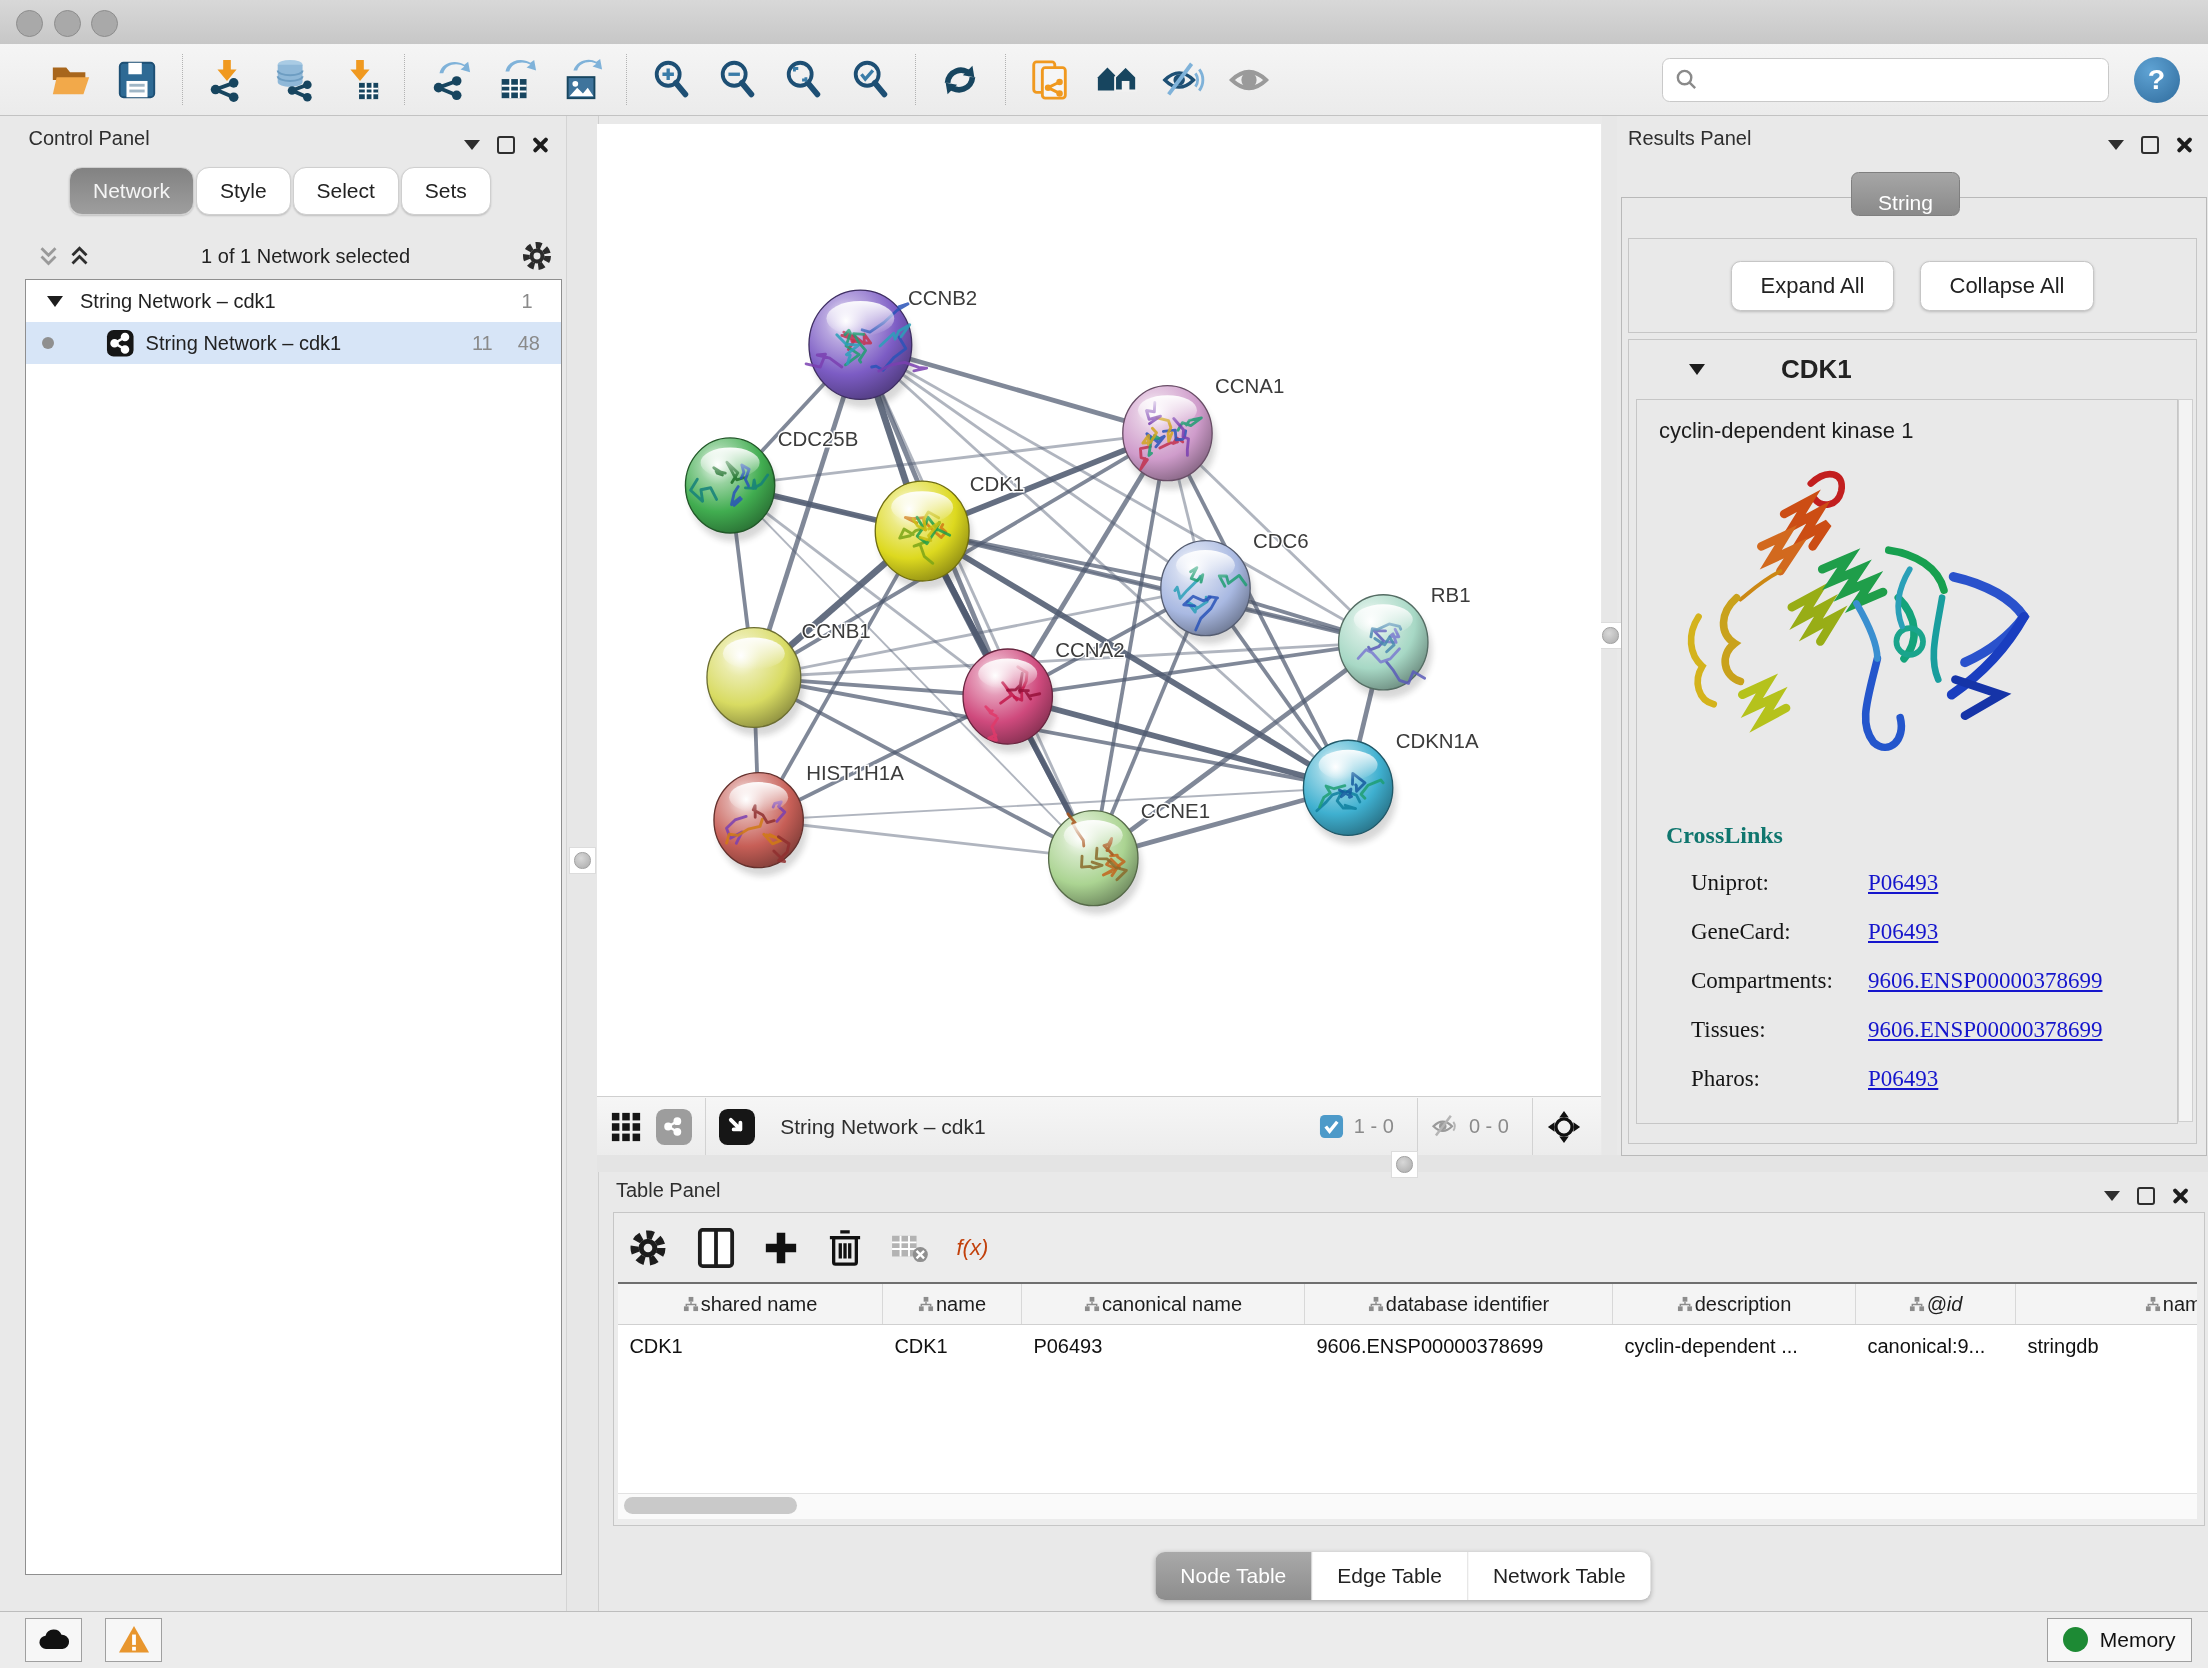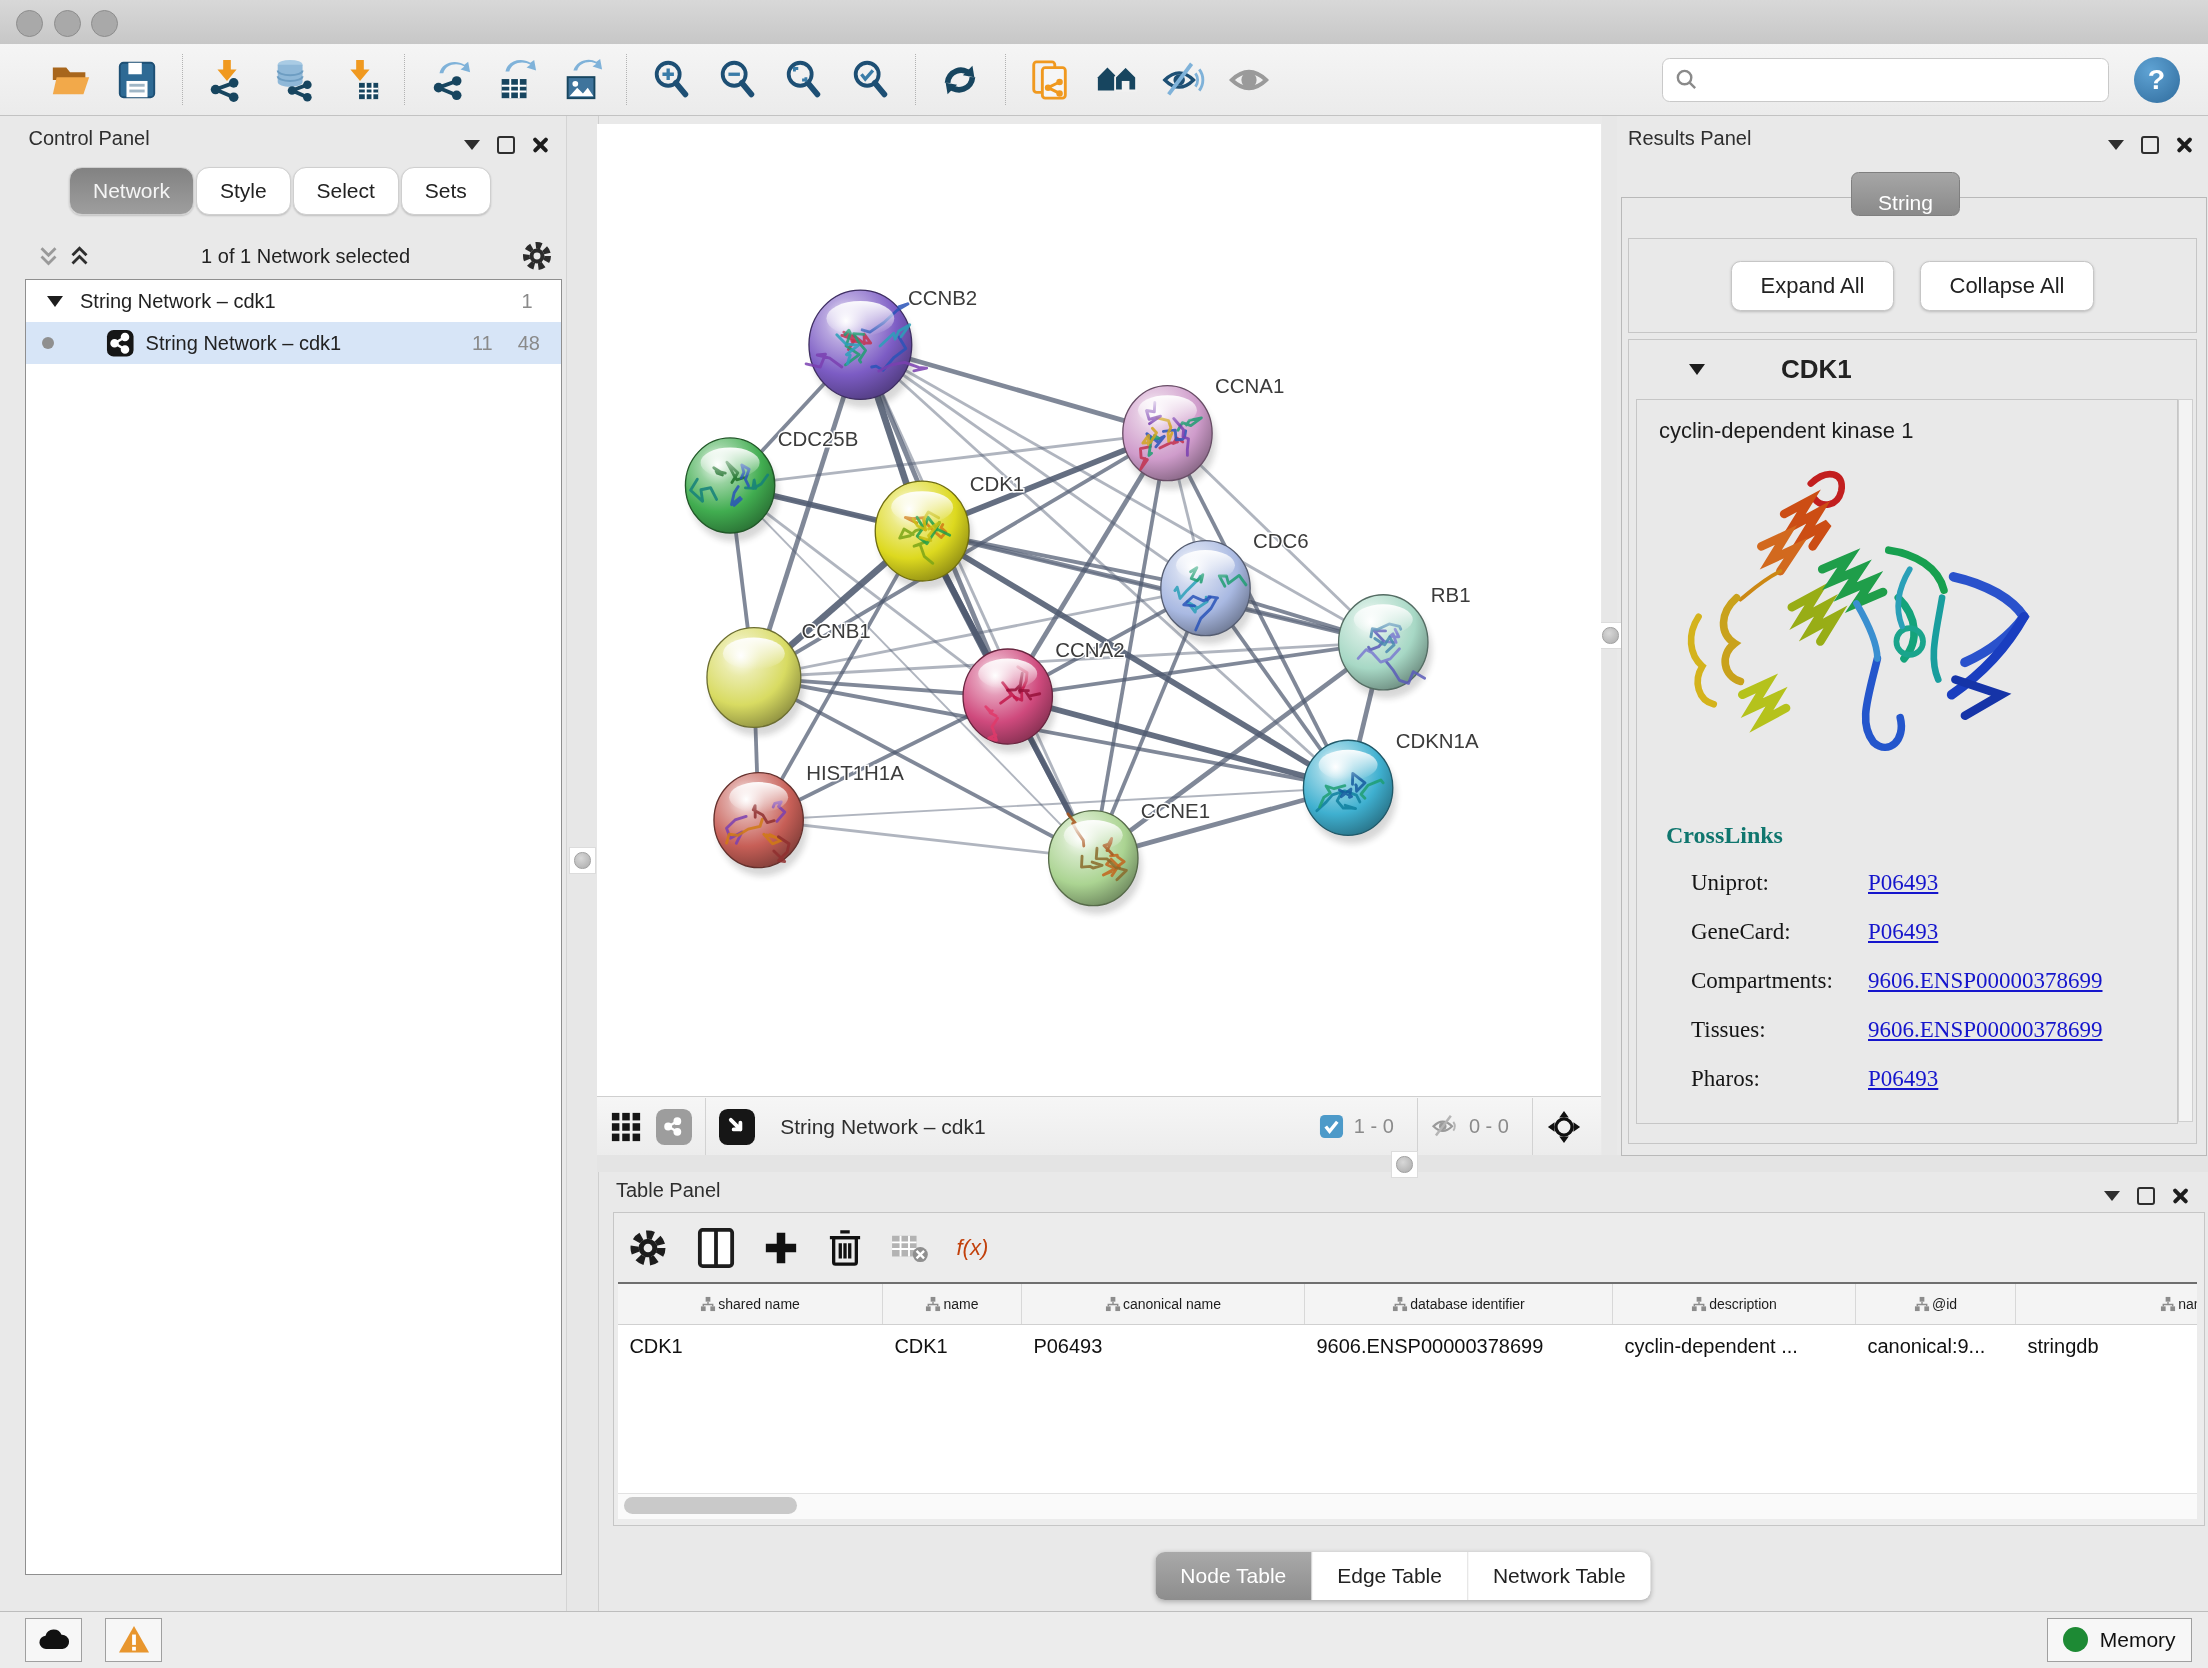--- a/index.html
+++ b/index.html
@@ -73,21 +73,21 @@
   #rp-cl-title{left:1666px;top:822px;font-family:"Liberation Serif",serif;font-size:24px;font-weight:bold;color:#0f766e;}
   #cl-rows{left:1691px;top:858px;width:476px;}
   .cl-row{display:flex;height:49px;align-items:center;font-family:"Liberation Serif",serif;font-size:23px;}
   .cl-label{width:177px;color:#151515;}
   .cl-value{color:#1515cc;text-decoration:underline;}
   #rp-scroll{left:2178px;top:399px;width:15px;height:723px;background:#f3f3f3;border:1px solid #cfcfcf;box-sizing:border-box;}
   #tp-box{left:613px;top:1212px;width:1590px;height:312px;background:#ececec;border:1px solid #c6c6c6;}
   #tp-toolbar{left:628px;top:1221px;height:53px;display:flex;align-items:center;gap:28.5px;}
   #tbl{left:618px;top:1282px;width:1579px;height:211px;background:#fff;overflow:hidden;border-top:2.9px solid #6e6e6e;}
   #tbl-hdr{display:flex;height:40px;background:#f4f4f4;border-bottom:1.9px solid #d0d0d0;}
-  .th{display:flex;align-items:center;justify-content:center;gap:2px;font-size:14px;color:#1d1d1d;
+  .th{display:flex;align-items:center;justify-content:center;gap:2px;font-size:20px;color:#1d1d1d;
       border-right:1px solid #d8d8d8;box-sizing:border-box;flex:none;overflow:hidden;white-space:nowrap;}
   #tbl-row{display:flex;height:42px;background:#fff;}
   .td{display:flex;align-items:center;padding-left:11.4px;font-size:20px;color:#111;box-sizing:border-box;flex:none;overflow:hidden;white-space:nowrap;}
   #tbl-hscroll{left:618px;top:1493px;width:1579px;height:25px;background:#fafafa;border-top:1px solid #e2e2e2;}
   #tbl-thumb{left:624px;top:1497px;width:173px;height:17px;border-radius:8.6px;background:#c9c9c9;}
   #tp-tabs{left:1403px;top:1552px;transform:translateX(-50%);display:flex;box-shadow:0 1.9px 4.8px rgba(0,0,0,.25);border-radius:9.5px;}
   .btab{height:48px;line-height:48px;padding:0 25px;background:#fff;font-size:21px;border-right:1px solid #dadada;}
   .btab:first-child{border-radius:9.5px 0 0 9.5px;}
   .btab:last-child{border-radius:0 9.5px 9.5px 0;border-right:none;}
   .btab.sel{background:linear-gradient(#a9a9a9,#8d8d8d);color:#fff;}
@@ -820,21 +820,21 @@
         <svg width="16" height="16" viewBox="0 0 17 17">
           <g fill="#8c8c8c">
             <rect x="6" y="1" width="5" height="5"></rect>
             <rect x="1" y="11" width="5" height="5"></rect>
             <rect x="11" y="11" width="5" height="5"></rect>
             <path d="M8.5 6 v3 M3.5 11 v-2 h10 v2" stroke="#8c8c8c" stroke-width="1.5" fill="none"></path>
           </g>
         </svg>
         <span>description</span>
       </div>
-      <div class="th" style="width: 160px;">
+      <div class="th" style="width: 160px; font-style: italic;">
         <svg width="16" height="16" viewBox="0 0 17 17">
           <g fill="#8c8c8c">
             <rect x="6" y="1" width="5" height="5"></rect>
             <rect x="1" y="11" width="5" height="5"></rect>
             <rect x="11" y="11" width="5" height="5"></rect>
             <path d="M8.5 6 v3 M3.5 11 v-2 h10 v2" stroke="#8c8c8c" stroke-width="1.5" fill="none"></path>
           </g>
         </svg>
         <span>@id</span>
       </div>

